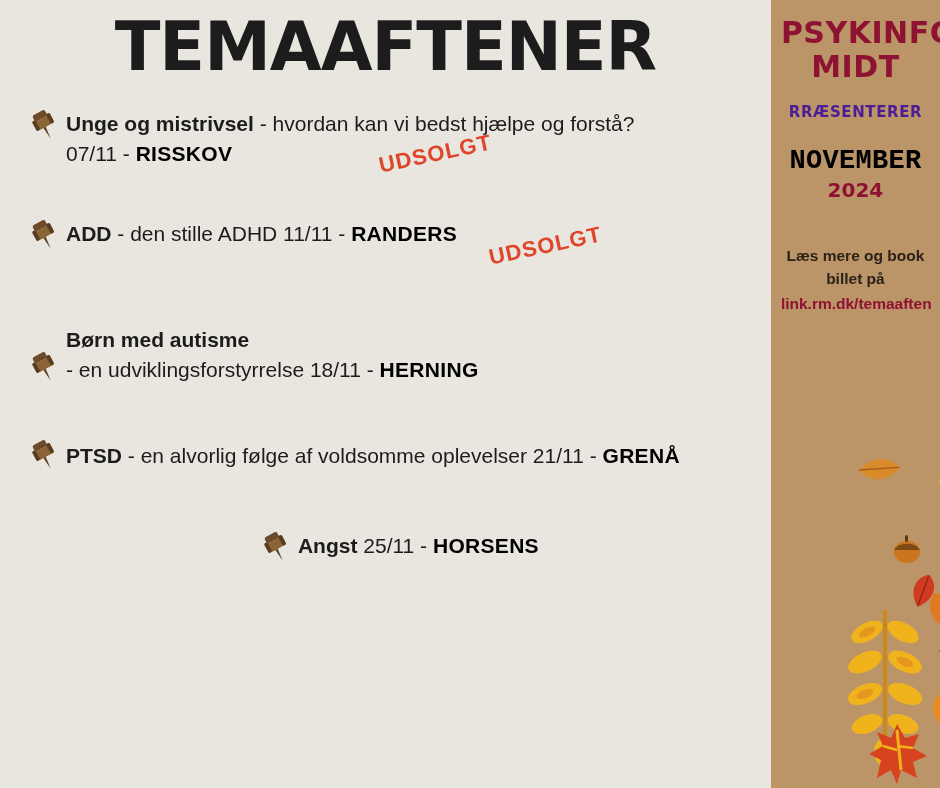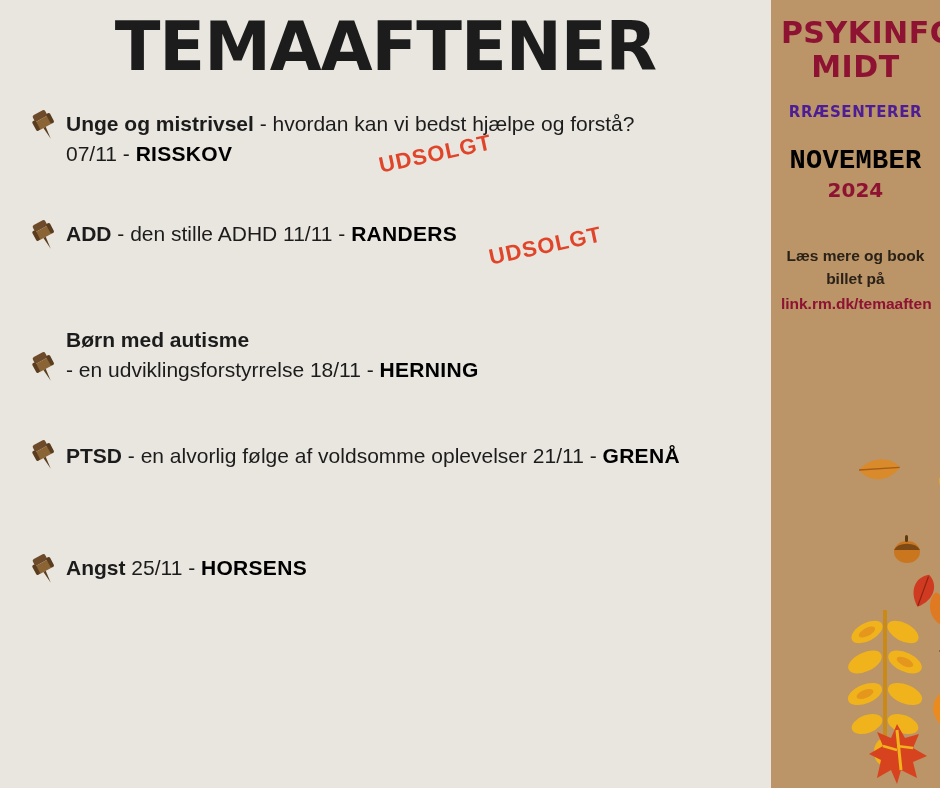--- a/index.html
+++ b/index.html
@@ -82,21 +82,21 @@
     white-space: nowrap;
   }
   #sold-0 { left: 352px; top: 34px; }
   #sold-1 { left: 462px; top: 16px; }
 
   
   .ev0 { margin-top: 2px; }
   .ev1 { margin-top: 46px; }
   .ev2 { margin-top: 40px; align-items: flex-end; }
   .ev3 { margin-top: 21px; align-items: center; }
-  .ev4 { margin-top: 64px; }
+  .ev4 { margin-top: 42px; justify-content: center; }
 
   
   .right {
     position: relative;
     width: 172px;
     height: 788px;
     background: #bb9467;
     overflow: hidden;
   }
   .right-inner {

